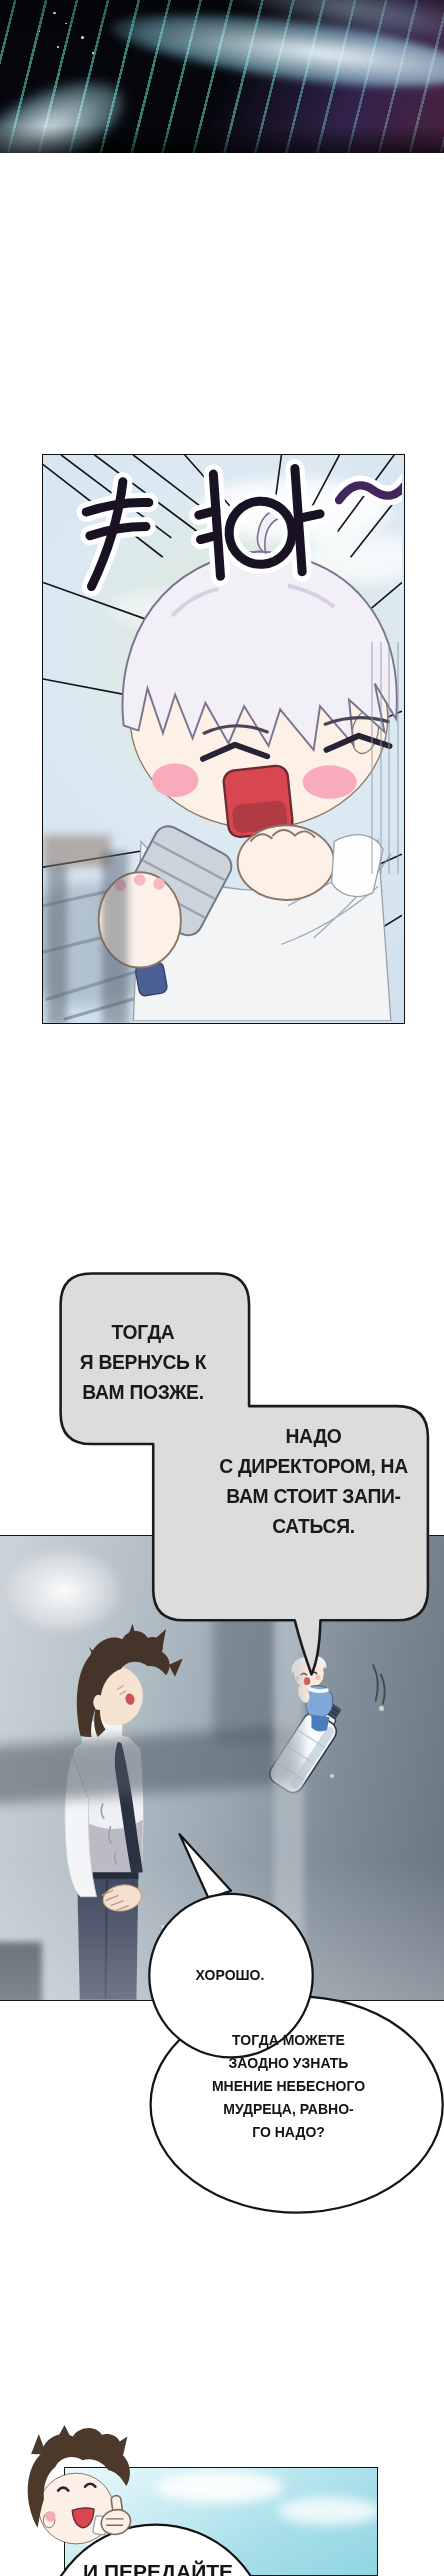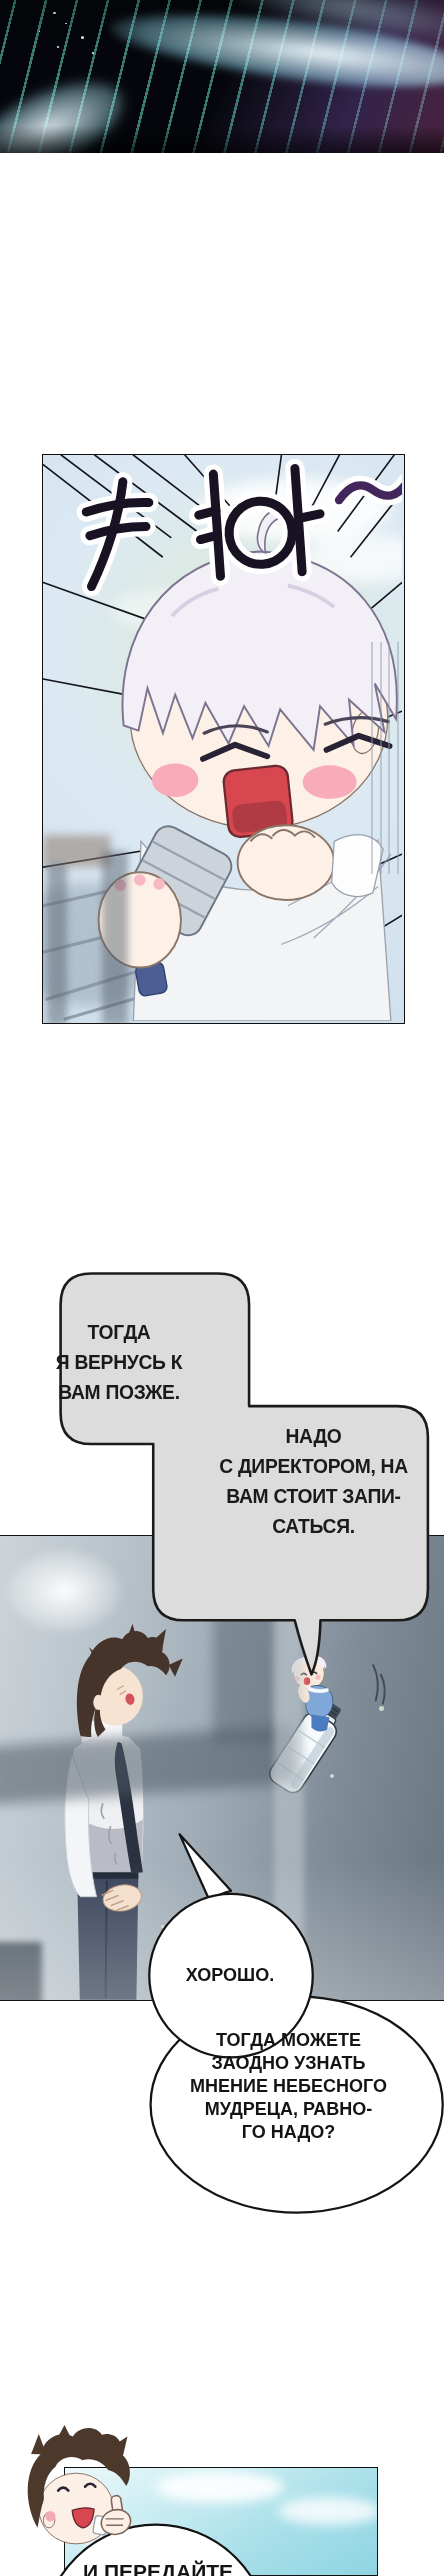--- a/index.html
+++ b/index.html
@@ -27,21 +27,21 @@
   #scream .blinds{position:absolute;right:0;top:187px;width:39px;height:232px;
      background:repeating-linear-gradient(90deg,transparent 0 6.4px,rgba(140,155,172,.45) 6.4px 8.4px);}
   #scream .winblur{position:absolute;left:0;top:380px;width:68px;height:32px;background:#8d7a6e;opacity:.55;filter:blur(4.5px);}
   #scream .dk1{position:absolute;left:3.9px;top:409px;width:20.6px;height:161px;background:#5d6873;opacity:.5;filter:blur(3.9px);}
   #scream .dk2{position:absolute;left:59px;top:396px;width:26px;height:174px;background:#4f5a66;opacity:.45;filter:blur(3.9px);}
   svg{display:block;}
   
   .btxt{position:absolute;z-index:6;font-weight:bold;color:#1a1a1a;text-align:center;
         font-size:19.3px;line-height:30px;letter-spacing:-0.3px;white-space:nowrap;}
   .wtxt{position:absolute;z-index:6;font-weight:bold;color:#141414;text-align:center;
-        font-size:18px;line-height:23px;letter-spacing:0;white-space:nowrap;}
+        font-size:14px;line-height:23px;letter-spacing:0;white-space:nowrap;}
   .sr{position:absolute;width:0.6px;height:0.6px;overflow:hidden;clip:rect(0 0 0 0);}
   
   #scene{left:0;top:1535px;width:444px;height:466px;box-sizing:border-box;z-index:1;
          border-top:1.9px solid #141414;border-bottom:1.9px solid #141414;overflow:hidden;
          background:linear-gradient(100deg,#cdd4d9 0%,#b4bfc7 28%,#9aa7b1 52%,#808d98 72%,#67737f 100%);}
   #scene .glow{position:absolute;left:6.4px;top:13px;width:116px;height:84px;border-radius:50%;
          background:radial-gradient(ellipse,rgba(255,255,255,.95),rgba(255,255,255,.25) 60%,transparent 75%);filter:blur(3.9px);}
   #scene .beam{position:absolute;left:-13px;top:200px;width:309px;height:58px;background:#4e5a64;opacity:.55;filter:blur(6.4px);transform:rotate(-4deg);}
   #scene .post{position:absolute;left:213px;top:-6.4px;width:64px;height:213px;background:#5a6772;opacity:.5;filter:blur(5.2px);}
   #scene .band{position:absolute;left:274px;top:0;width:30px;height:466px;background:#c2cbd1;opacity:.55;filter:blur(3.9px);}
@@ -240,21 +240,21 @@
       </g>
     </svg>
     <div class="mist"></div>
   </div>
 
   <svg class="abs z5" style="left:39px;top:1262px;" width="406" height="431" viewBox="0 0 630 670">
     <path d="M81,18 H278 Q326,18 326,66 V224 H556 Q604,224 604,272 V509 Q604,557 556,557 H437
              C436,592 433,620 423,641 C414,616 404,585 397,557 H225 Q177,557 177,509 V283 H81
              Q33,283 33,235 V66 Q33,18 81,18 Z" fill="#dcdcdc" stroke="#1b1b1b" stroke-width="4" stroke-linejoin="round"></path>
   </svg>
-  <div class="btxt" style="left:44px;top:1318px;width:150px;">
+  <div class="btxt" style="left:68px;top:1318px;width:150px;">
     <span style="display:block">ТОГДА</span>
     <span style="display:block">Я ВЕРНУСЬ К</span>
     <span style="display:block">ВАМ ПОЗЖЕ.</span>
   </div>
   <div class="btxt" style="left:153px;top:1422px;width:275px;margin-left:23px;">
     <span style="display:block">НАДО</span>
     <span style="display:block">С ДИРЕКТОРОМ, НА</span>
     <span style="display:block">ВАМ СТОИТ ЗАПИ-</span>
     <span style="display:block">САТЬСЯ.</span>
   </div>

